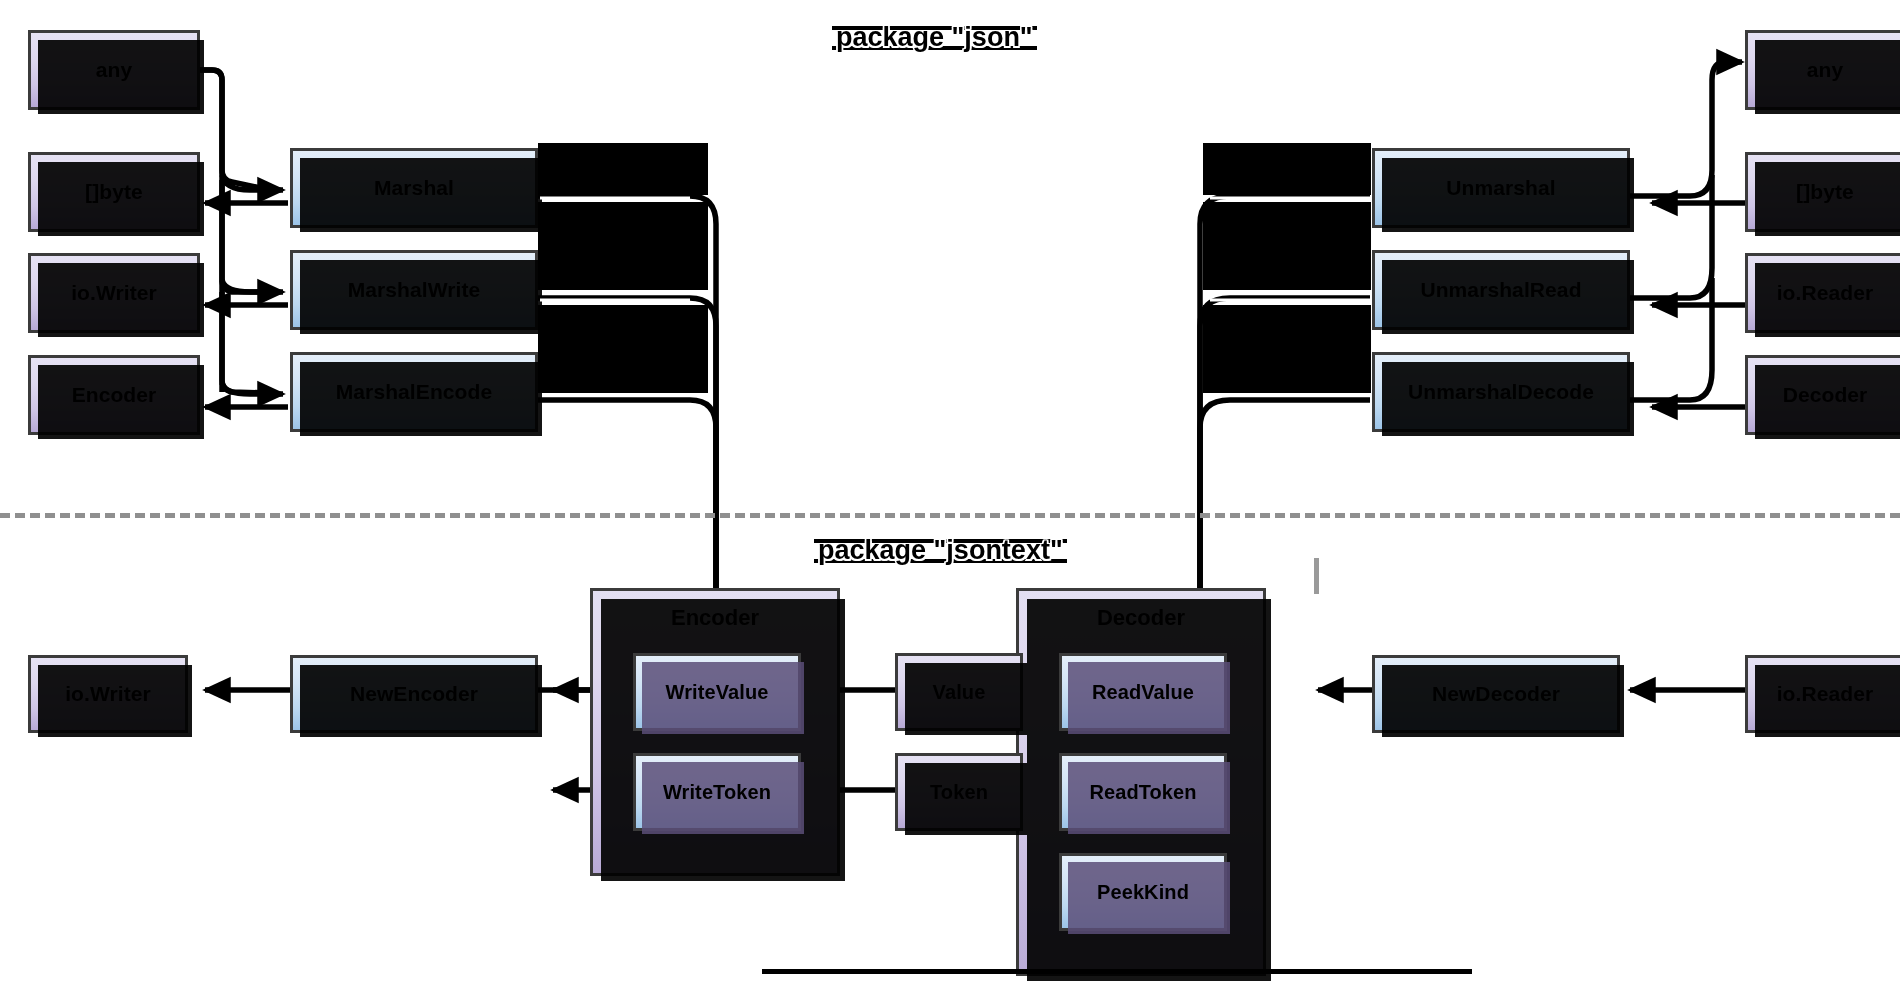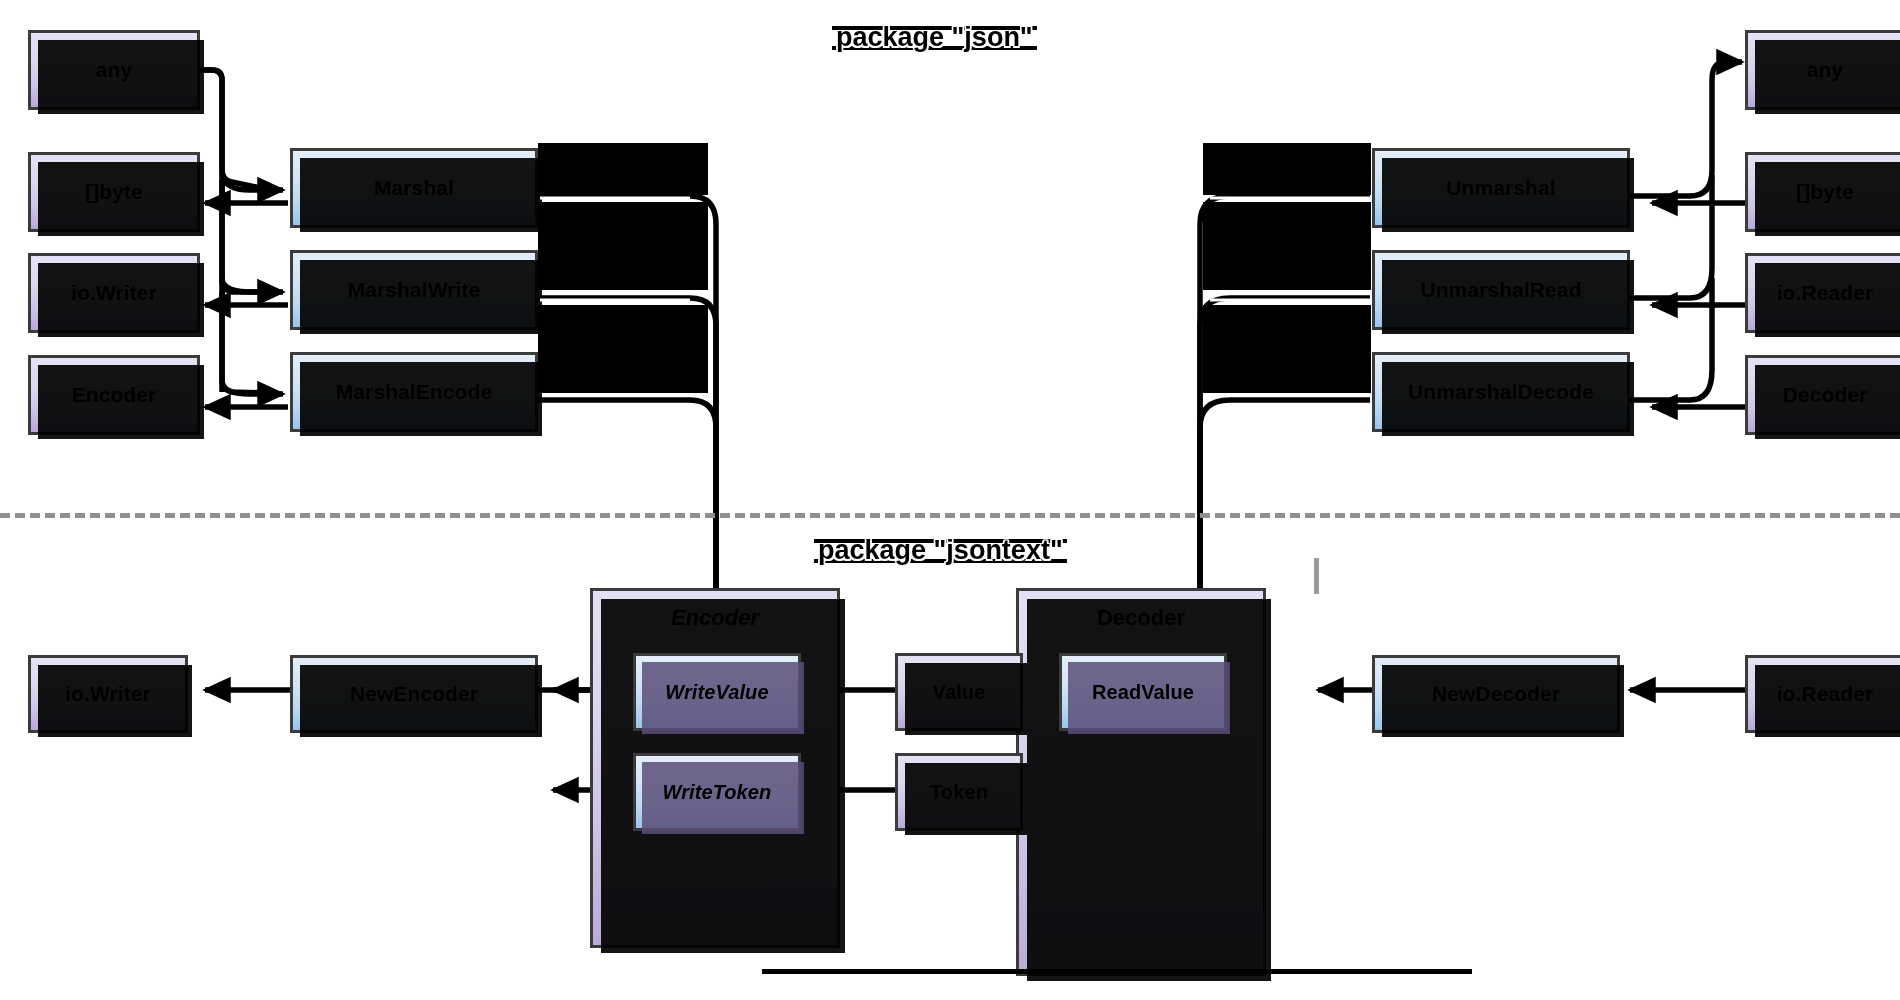--- a/index.html
+++ b/index.html
@@ -230,21 +230,21 @@
 
   <div class="grey-tick" style="left:1314px;top:558px;height:36px;"></div>
 
   <div class="node type-node" style="left:28px;top:655px;width:160px;height:78px;">
     <span class="lbl">io.Writer</span>
   </div>
   <div class="node func-node" style="left:290px;top:655px;width:248px;height:78px;">
     <span class="lbl">NewEncoder</span>
   </div>
 
-  <div class="group-node" style="left:590px;top:588px;width:250px;height:360px;font-style:italic;">
+  <div class="group-node" style="left:590px;top:588px;width:250px;height:288px;">
     <div class="group-title">Encoder</div>
     <div class="node func-node small-type" style="left:40px;top:62px;width:168px;height:78px;">
       <span class="lbl">WriteValue</span>
     </div>
     <div class="node func-node small-type" style="left:40px;top:162px;width:168px;height:78px;justify-content:center;">
       <span class="lbl">WriteToken</span>
     </div>
   </div>
 
   <div class="node type-node small-type" style="left:895px;top:653px;width:128px;height:78px;">
@@ -252,20 +252,26 @@
   </div>
   <div class="node type-node small-type" style="left:895px;top:753px;width:128px;height:78px;">
     <span class="lbl">Token</span>
   </div>
 
   <div class="group-node" style="left:1016px;top:588px;width:250px;height:388px;">
     <div class="group-title">Decoder</div>
     <div class="node func-node small-type" style="left:40px;top:62px;width:168px;height:78px;">
       <span class="lbl">ReadValue</span>
     </div>
+    <div class="node func-node small-type" style="left:40px;top:162px;width:168px;height:78px;">
+      <span class="lbl">ReadToken</span>
+    </div>
+    <div class="node func-node small-type" style="left:40px;top:262px;width:168px;height:78px;">
+      <span class="lbl">PeekKind</span>
+    </div>
   </div>
 
   <div class="node func-node" style="left:1372px;top:655px;width:248px;height:78px;">
     <span class="lbl">NewDecoder</span>
   </div>
   <div class="node type-node" style="left:1745px;top:655px;width:160px;height:78px;">
     <span class="lbl">io.Reader</span>
   </div>
 
   <div class="bottom-rule" style="left:762px;top:969px;width:710px;"></div>

